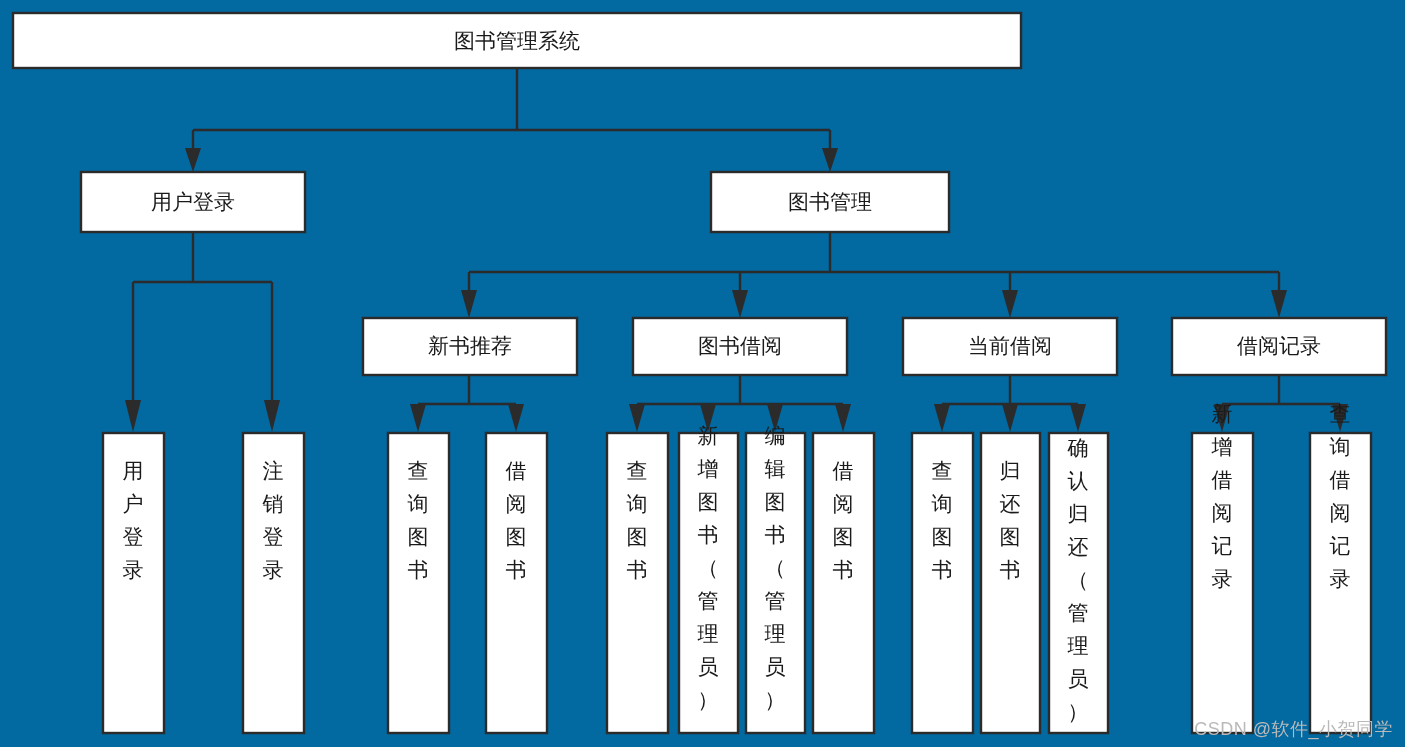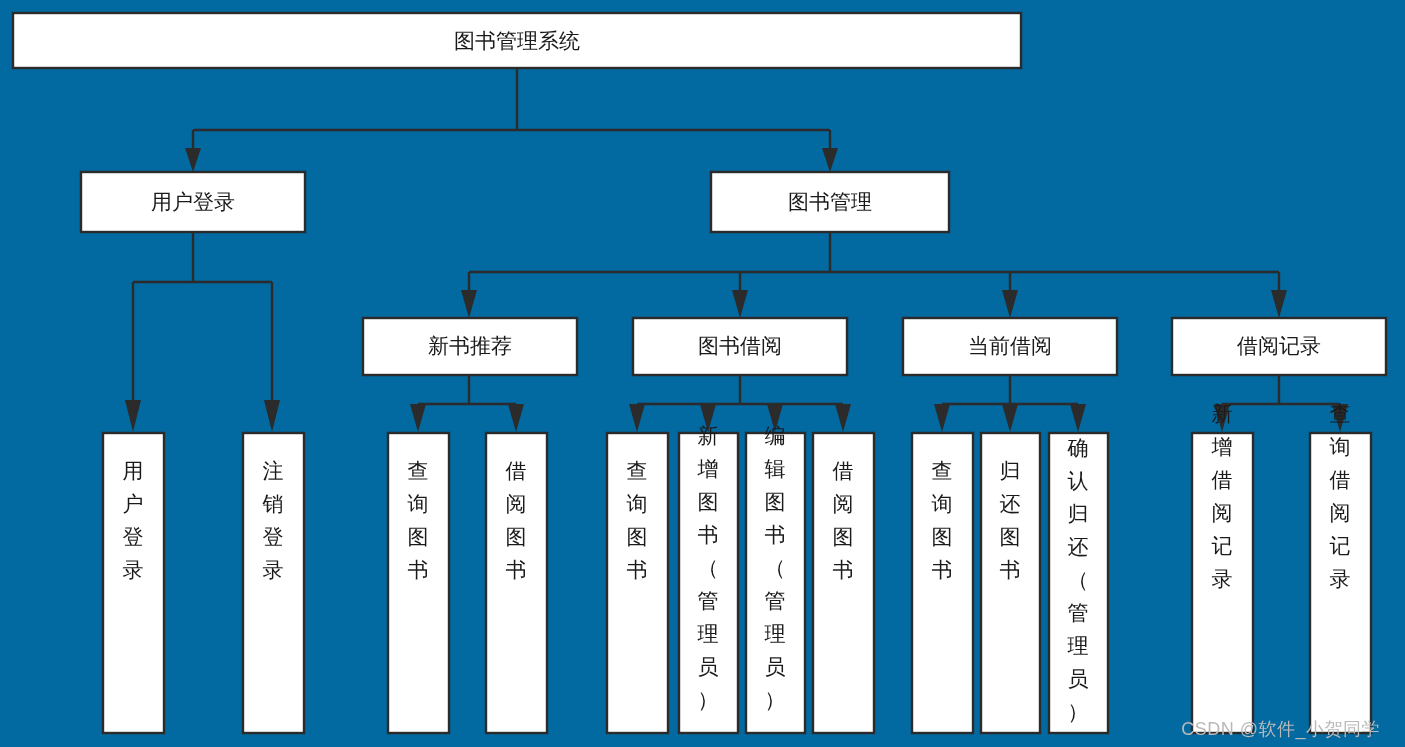--- a/index.html
+++ b/index.html
@@ -50,21 +50,21 @@
     dominant-baseline: middle;
   }
   .node-label-vertical {
     fill: #1a1a1a;
     font-family: "Liberation Sans", "DejaVu Sans", sans-serif;
     font-size: 21px;
     text-anchor: middle;
   }
   .watermark-text {
     position: absolute;
-    right: 25px;
+    right: 12px;
     bottom: 6px;
     font-family: "Liberation Sans", "DejaVu Sans", sans-serif;
     font-size: 18px;
     color: #b9b9b9;
     white-space: nowrap;
     letter-spacing: 0.5px;
     pointer-events: none;
   }
 </style>
 </head>

